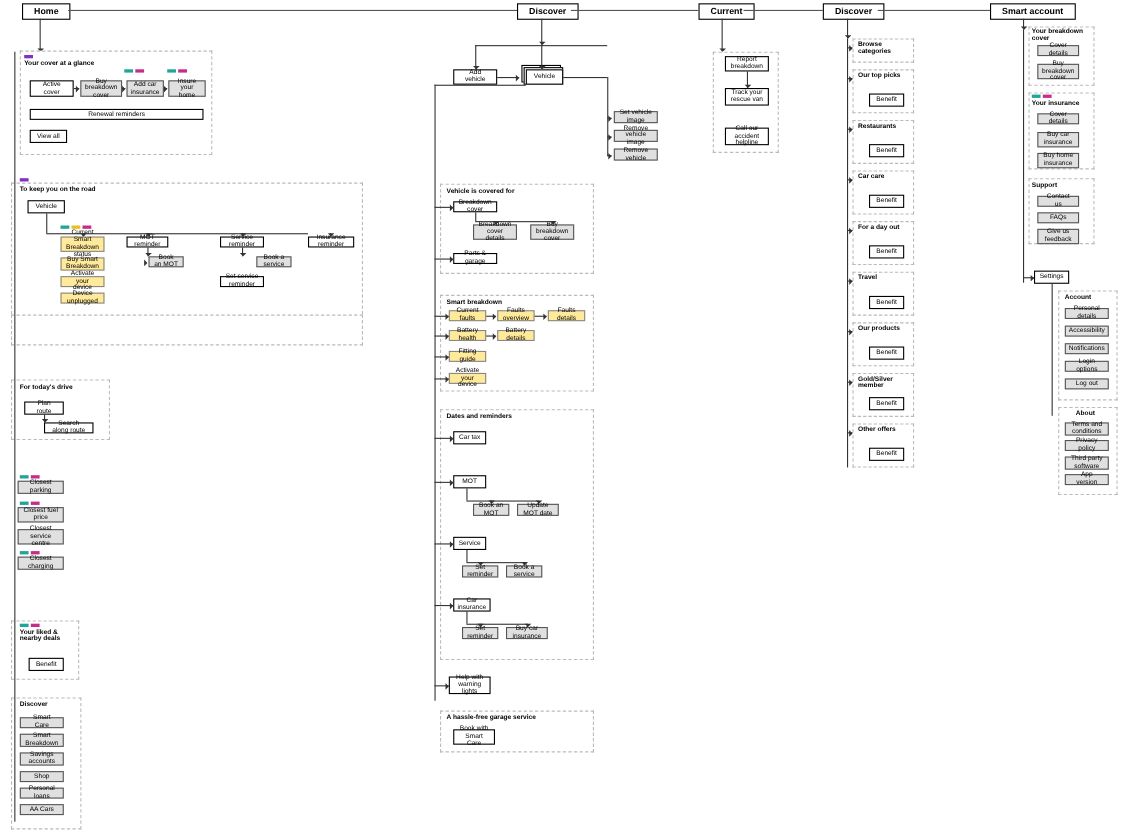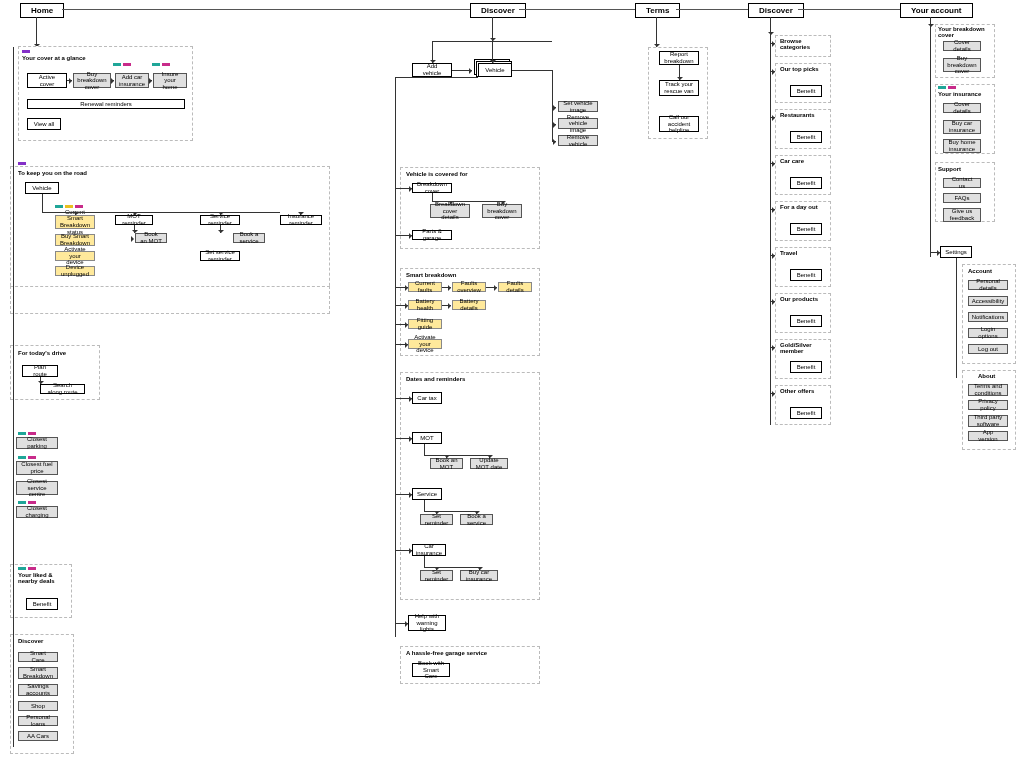--- a/index.html
+++ b/index.html
@@ -55,23 +55,23 @@
 .v { position:absolute; width:1px; background:#333; }
 .arrR::after{content:"";position:absolute;right:-3px;top:-2px;border:3px solid transparent;border-left-color:#333;}
 .arrD::after{content:"";position:absolute;bottom:-3px;left:-2px;border:3px solid transparent;border-top-color:#333;}
 </style>
 </head>
 <body>
 <div class="canvas">
 
 <div class="tab" style="left:20px">Home</div>
 <div class="tab" style="left:470px">Discover</div>
-<div class="tab" style="left:635px">Terms</div>
+<div class="tab" style="left:635px">Current</div>
 <div class="tab" style="left:748px">Discover</div>
-<div class="tab" style="left:900px">Your account</div>
+<div class="tab" style="left:900px">Smart account</div>
 
 <div class="topline" style="left:62px;width:408px"></div>
 <div class="topline" style="left:519px;width:116px"></div>
 <div class="topline" style="left:676px;width:72px"></div>
 <div class="topline" style="left:798px;width:102px"></div>
 
 <div class="v arrD" style="left:36px;top:17px;height:30px"></div>
 <div class="v arrD" style="left:492px;top:17px;height:24px"></div>
 <div class="v arrD" style="left:656px;top:17px;height:30px"></div>
 <div class="v arrD" style="left:770px;top:17px;height:18px"></div>

